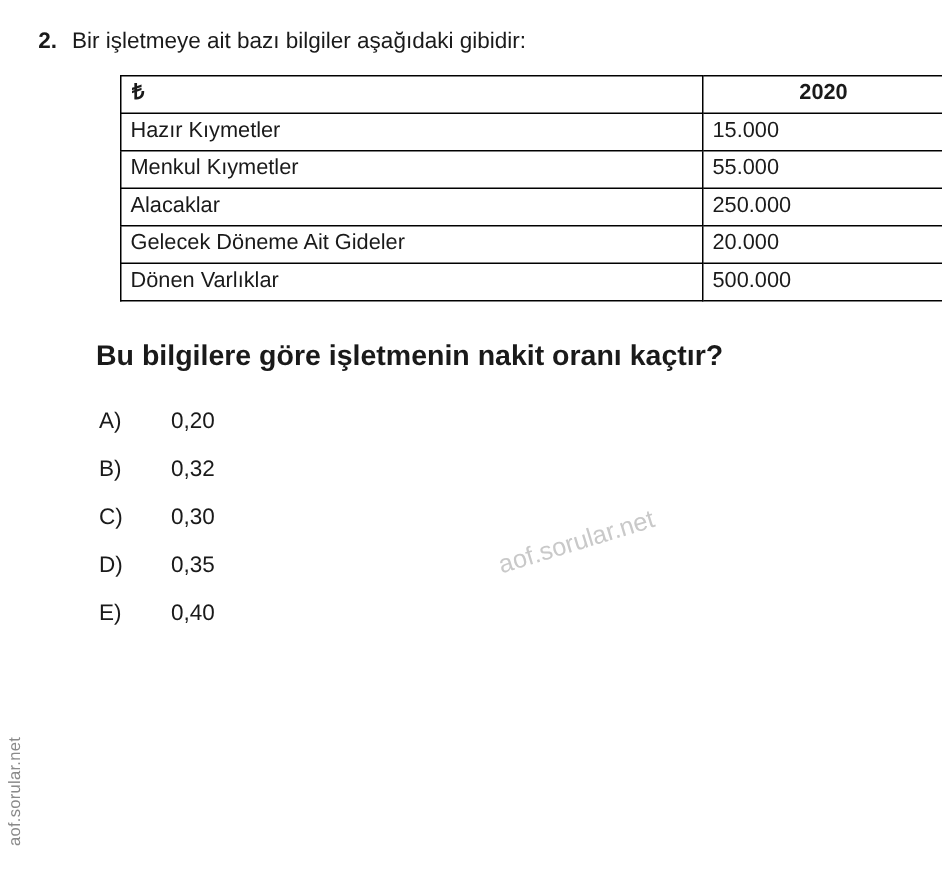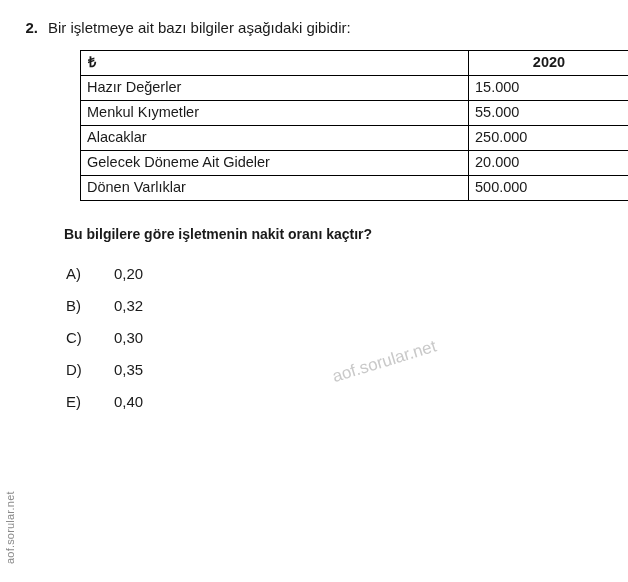--- a/index.html
+++ b/index.html
@@ -100,21 +100,21 @@
   .hdr .col-value {
     text-align: center;
     margin-left: 48px;
   }
   .bold-row td { font-weight: normal; }
 
   
   .prompt {
     margin-left: 42px;
     margin-top: 24px;
-    font-size: 14px;
+    font-size: 19px;
     font-weight: bold;
     line-height: 1.35;
     width: 490px;
   }
 
   
   .options {
     margin-left: 44px;
     margin-top: 22px;
   }
@@ -145,21 +145,21 @@
   </div>
 
   <div class="table-wrap">
     <table class="fin">
       <tbody>
         <tr class="hdr">
           <td class="col-label">₺</td>
           <td class="col-value">2020</td>
         </tr>
         <tr>
-          <td class="col-label">Hazır Değerler</td>
+          <td class="col-label">Hazır Kıymetler</td>
           <td class="col-value">15.000</td>
         </tr>
         <tr>
           <td class="col-label">Menkul Kıymetler</td>
           <td class="col-value">55.000</td>
         </tr>
         <tr>
           <td class="col-label">Alacaklar</td>
           <td class="col-value">250.000</td>
         </tr>

